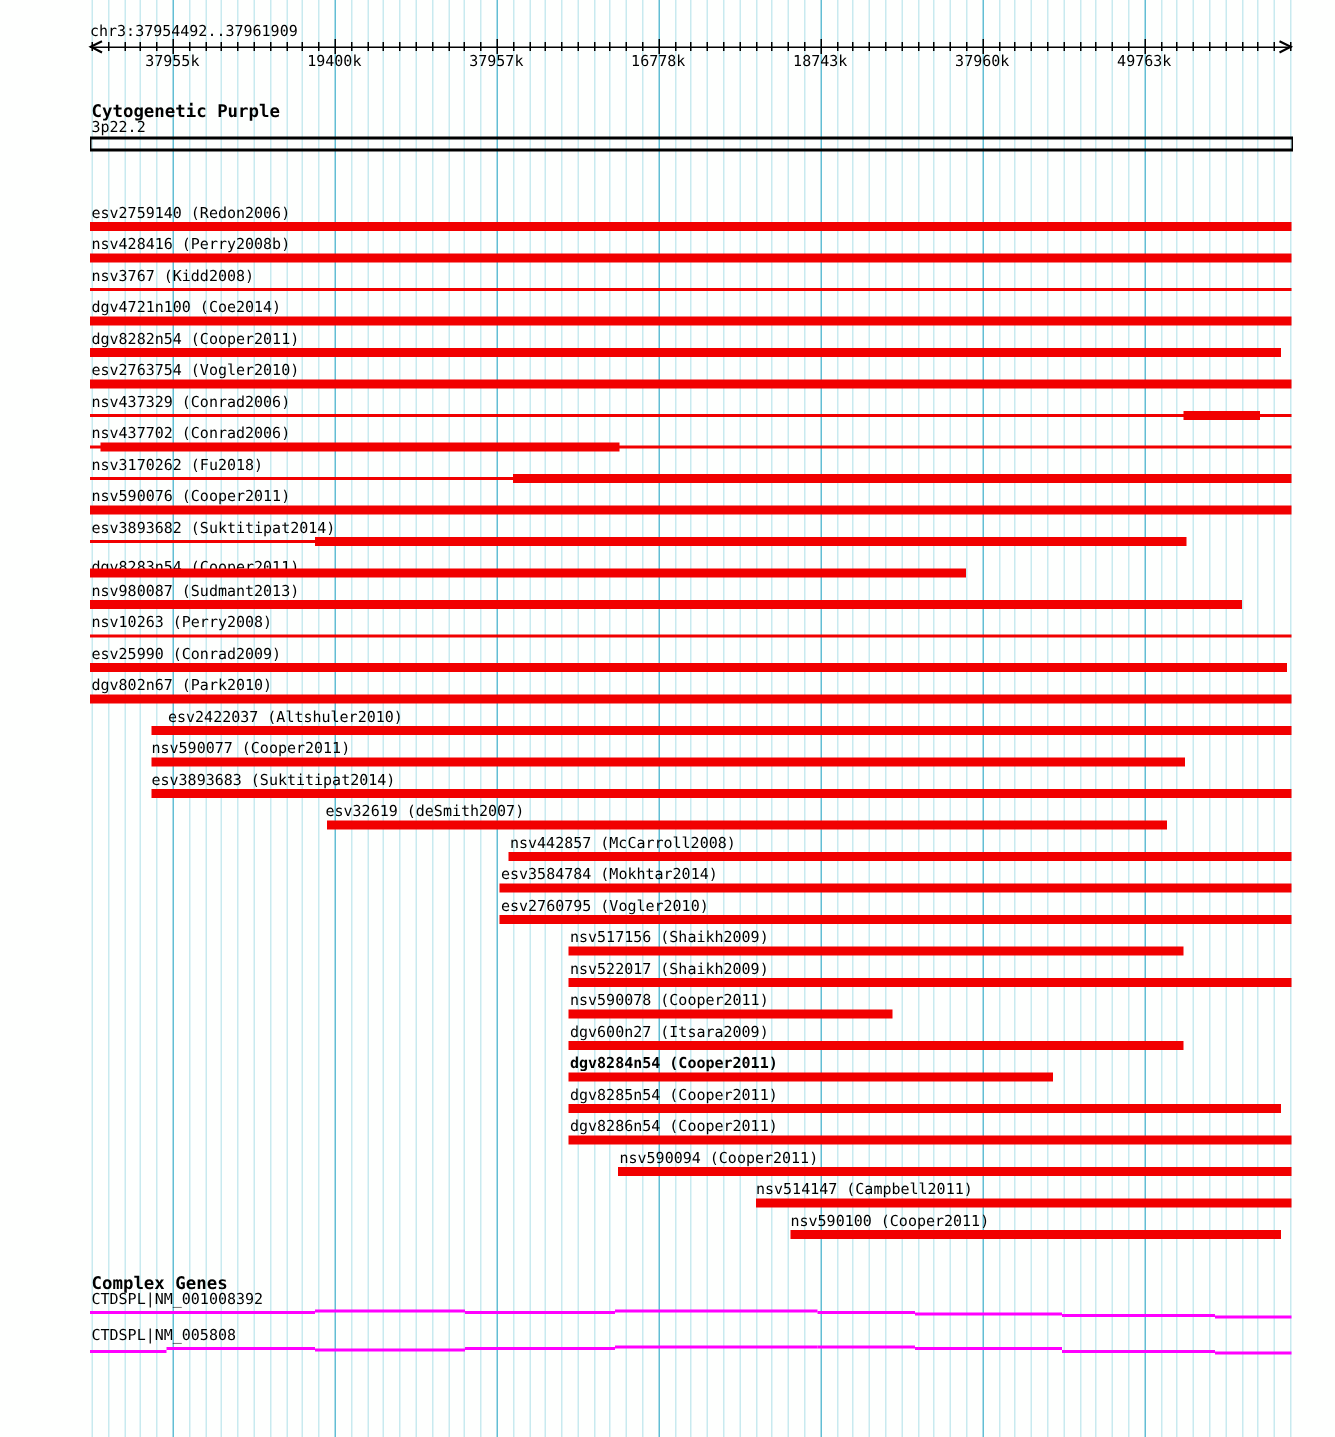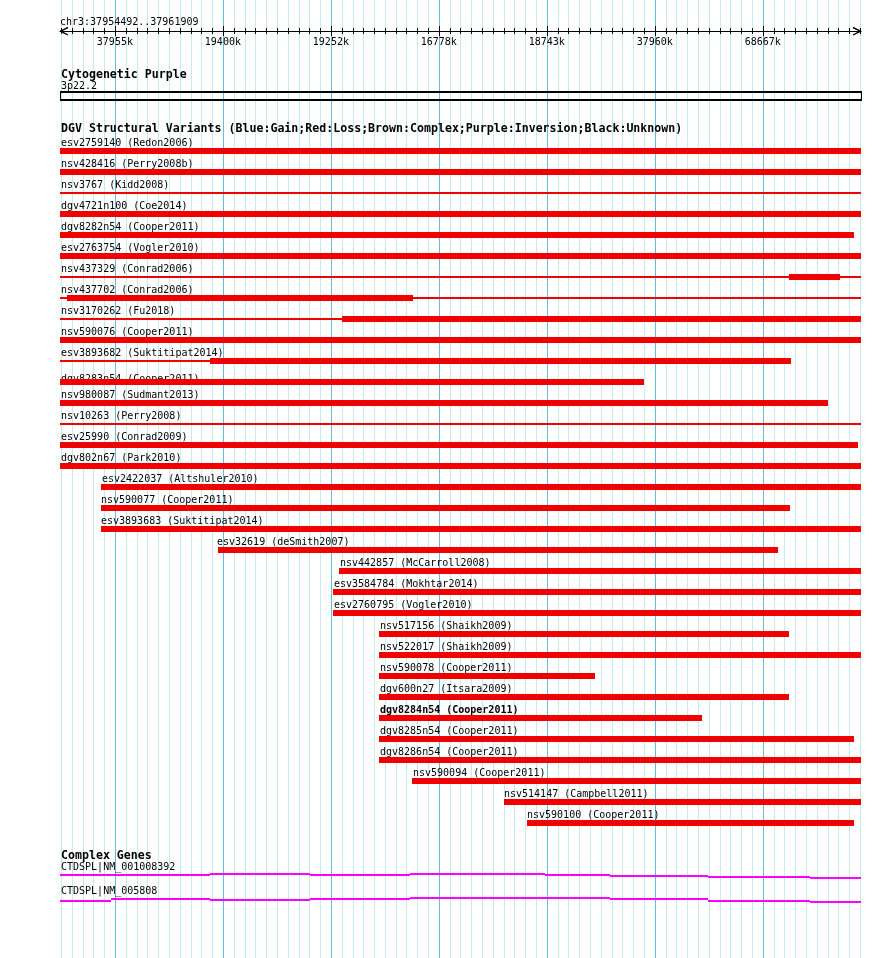--- a/index.html
+++ b/index.html
@@ -206,32 +206,31 @@
       <div class="tick" style="left: 784.4px; top: 28px; height: 6px;"></div>
       <div class="tick" style="left: 795.2px; top: 28px; height: 6px;"></div>
       <div class="tick" style="left: 806px; top: 28px; height: 6px;"></div>
       <div class="tick" style="left: 816.8px; top: 28px; height: 6px;"></div>
       <div class="tick" style="left: 827.6px; top: 28px; height: 6px;"></div>
       <div class="tick" style="left: 838.4px; top: 28px; height: 6px;"></div>
       <div class="tick" style="left: 849.2px; top: 28px; height: 6px;"></div>
       <div class="tick" style="left: 860px; top: 28px; height: 6px;"></div>
       <div class="ruler-label" style="left: 114.9px; top: 36px;">37955k</div>
       <div class="ruler-label" style="left: 222.9px; top: 36px;">19400k</div>
-      <div class="ruler-label" style="left: 330.9px; top: 36px;">19252k</div>
+      <div class="ruler-label" style="left: 330.9px; top: 36px;">37957k</div>
       <div class="ruler-label" style="left: 438.8px; top: 36px;">16778k</div>
       <div class="ruler-label" style="left: 546.8px; top: 36px;">18743k</div>
       <div class="ruler-label" style="left: 654.8px; top: 36px;">37960k</div>
-      <div class="ruler-label" style="left: 762.8px; top: 36px;">68667k</div>
+      <div class="ruler-label" style="left: 762.8px; top: 36px;">49763k</div>
     </div>
 
   <div class="abs hdr" style="left:61px;top:68px;">Cytogenetic Purple</div>
   <div class="abs txt" style="left:61px;top:80px;">3p22.2</div>
   <div class="band-bar" style="left:60px;top:91px;width:802px;height:10px;"></div>
 
-  <div class="abs hdr" style="left:61px;top:122px;">DGV Structural Variants (Blue:Gain;Red:Loss;Brown:Complex;Purple:Inversion;Black:Unknown)</div>
   <div id="variant-rows">
       <div>
         <div class="abs txt" style="left: 61px; top: 137px;">esv2759140 (Redon2006)</div>
         <div class="vbar thick" title="esv2759140 (Redon2006)" style="left: 60px; width: 801px; top: 148px; background: rgb(241, 0, 0);"></div>
       </div>
       <div>
         <div class="abs txt" style="left: 61px; top: 158px;">nsv428416 (Perry2008b)</div>
         <div class="vbar thick" title="nsv428416 (Perry2008b)" style="left: 60px; width: 801px; top: 169px; background: rgb(241, 0, 0);"></div>
       </div>
       <div>
@@ -288,21 +287,21 @@
       </div>
       <div>
         <div class="abs txt" style="left: 61px; top: 431px;">esv25990 (Conrad2009)</div>
         <div class="vbar thick" title="esv25990 (Conrad2009)" style="left: 60px; width: 798px; top: 442px; background: rgb(241, 0, 0);"></div>
       </div>
       <div>
         <div class="abs txt" style="left: 61px; top: 452px;">dgv802n67 (Park2010)</div>
         <div class="vbar thick" title="dgv802n67 (Park2010)" style="left: 60px; width: 801px; top: 463px; background: rgb(241, 0, 0);"></div>
       </div>
       <div>
-        <div class="abs txt" style="left: 102px; top: 473px;">esv2422037 (Altshuler2010)</div>
+        <div class="abs txt" style="left: 112px; top: 473px;">esv2422037 (Altshuler2010)</div>
         <div class="vbar thick" title="esv2422037 (Altshuler2010)" style="left: 101px; width: 760px; top: 484px; background: rgb(241, 0, 0);"></div>
       </div>
       <div>
         <div class="abs txt" style="left: 101px; top: 494px;">nsv590077 (Cooper2011)</div>
         <div class="vbar thick" title="nsv590077 (Cooper2011)" style="left: 101px; width: 689px; top: 505px; background: rgb(241, 0, 0);"></div>
       </div>
       <div>
         <div class="abs txt" style="left: 101px; top: 515px;">esv3893683 (Suktitipat2014)</div>
         <div class="vbar thick" title="esv3893683 (Suktitipat2014)" style="left: 101px; width: 760px; top: 526px; background: rgb(241, 0, 0);"></div>
       </div>

